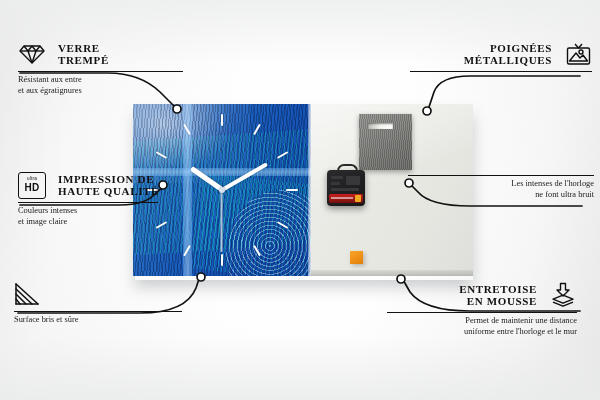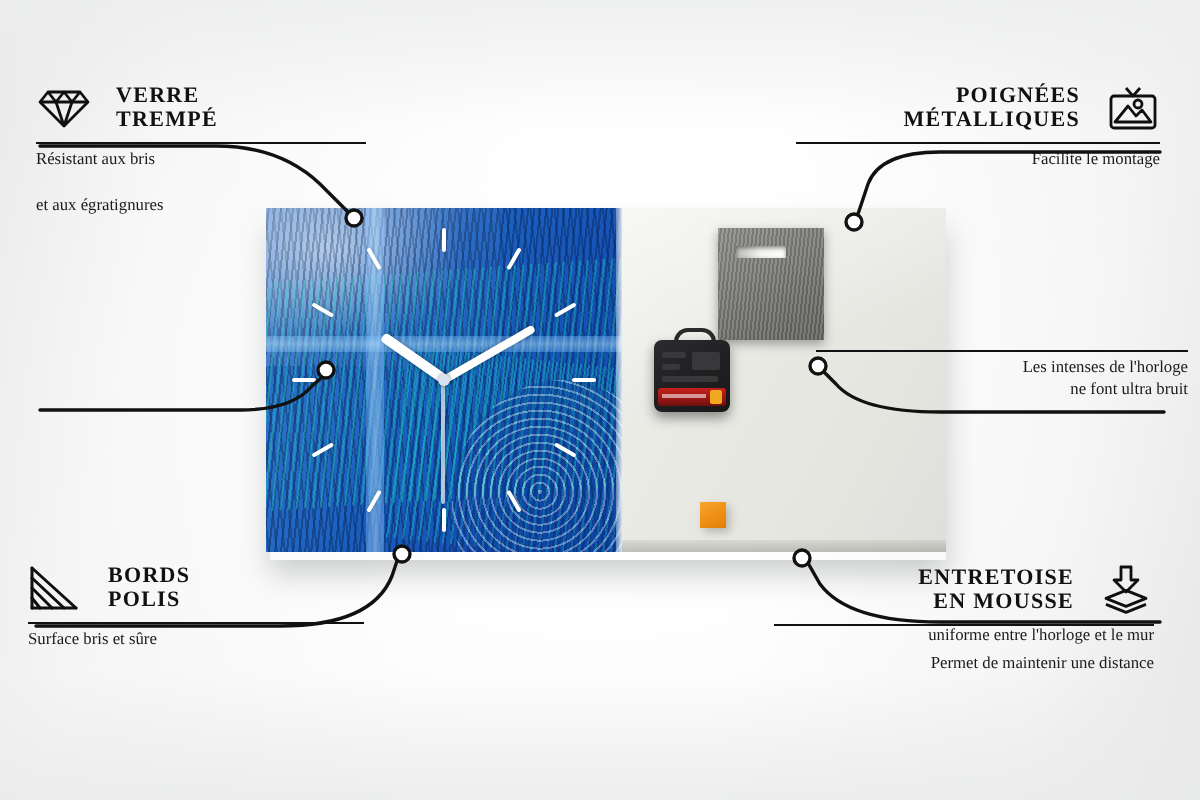--- a/index.html
+++ b/index.html
@@ -288,67 +288,79 @@
             <path d="M9,8 L13,3 L17,8"></path>
           </g>
         </svg>
       </span>
       <span>
         <div class="feat-title">VERRE</div>
         <div class="feat-title">TREMPÉ</div>
       </span>
     </div>
     <div class="feat-rule" style="width:165px;"></div>
-    <div class="feat-desc">Résistant aux bris</div>
-    <div class="feat-desc" style="margin-top:12px;">et aux égratignures</div>
-  </div>
-
+    <div class="feat-desc">Résistant aux entre</div>
+    <div class="feat-desc" style="margin-top:0;">et aux égratignures</div>
+  </div>
+
+  <div class="feature feat-left" style="left:18px;top:171px;width:178px;">
+    <div class="feat-row">
+      <span class="feat-icon">
+        <span class="hdbox">
+          <span class="u">ultra</span>
+          <span class="h">HD</span>
+        </span>
+      </span>
+      <span>
+        <div class="feat-title">IMPRESSION DE</div>
+        <div class="feat-title">HAUTE QUALITÉ</div>
+      </span>
+    </div>
+    <div class="feat-rule" style="width:140px;"></div>
+    <div class="feat-desc">Couleurs intenses</div>
+    <div class="feat-desc" style="margin-top:0;">et image claire</div>
+  </div>
 
   <div class="feature feat-left" style="left:14px;top:280px;width:175px;">
     <div class="feat-row">
       <span class="feat-icon">
         <svg width="28" height="24" viewBox="0 0 28 24">
           <g stroke="#0f0f0f" stroke-width="1.5" stroke-linecap="round">
             <path d="M2,2 L24,22"></path>
             <path d="M2,7 L18,22"></path>
             <path d="M2,12 L12,22"></path>
             <path d="M2,17 L6,22"></path>
             <path d="M2,2 L2,22"></path>
             <path d="M2,22 L24,22"></path>
           </g>
         </svg>
       </span>
-      <span>
-        <div class="feat-title">BORDS</div>
-        <div class="feat-title">POLIS</div>
-      </span>
     </div>
     <div class="feat-rule" style="width:168px;"></div>
     <div class="feat-desc">Surface bris et sûre</div>
   </div>
 
-  <div class="feature feat-right" style="right:20px;top:40px;width:190px;">
+  <div class="feature feat-right" style="right:8px;top:40px;width:190px;">
     <div class="feat-row">
       <span>
         <div class="feat-title">POIGNÉES</div>
         <div class="feat-title">MÉTALLIQUES</div>
       </span>
       <span class="feat-icon">
         <svg width="27" height="25" viewBox="0 0 27 25">
           <g fill="none" stroke="#0f0f0f" stroke-width="1.4" stroke-linejoin="round">
             <path d="M10,2 L13.5,6 L17,2"></path>
             <rect x="2.5" y="6" width="22" height="16" rx="1.5"></rect>
             <path d="M4.5,19 L11,11 L15,16 L18,13 L22.5,19 Z"></path>
             <circle cx="16" cy="10" r="2"></circle>
           </g>
         </svg>
       </span>
     </div>
     <div class="feat-rule" style="width:182px;margin-left:auto;"></div>
-    <div class="feat-desc">Facilite le montage</div>
   </div>
 
   <div class="feature feat-right" style="right:6px;top:172px;width:192px;">
     <div class="feat-rule" style="width:186px;margin-left:auto;"></div>
     <div class="feat-desc">Les intenses de l'horloge</div>
     <div class="feat-desc" style="margin-top:0;">ne font ultra bruit</div>
   </div>
 
   <div class="feature feat-right" style="right:23px;top:281px;width:196px;">
     <div class="feat-row">
@@ -360,17 +372,17 @@
         <svg width="26" height="26" viewBox="0 0 26 26">
           <g fill="none" stroke="#0f0f0f" stroke-width="1.4" stroke-linejoin="round">
             <path d="M10.5,1.5 L15.5,1.5 L15.5,8 L19,8 L13,14 L7,8 L10.5,8 Z"></path>
             <path d="M13,13.2 L23,17.2 L13,21.2 L3,17.2 Z"></path>
             <path d="M3,20.2 L13,24.2 L23,20.2"></path>
           </g>
         </svg>
       </span>
     </div>
     <div class="feat-rule" style="width:190px;margin-left:auto;"></div>
+    <div class="feat-desc">Permet de maintenir une distance</div>
     <div class="feat-desc" style="margin-top:0;">uniforme entre l'horloge et le mur</div>
-    <div class="feat-desc">Permet de maintenir une distance</div>
   </div>
 
 </div>
 
 </body></html>

